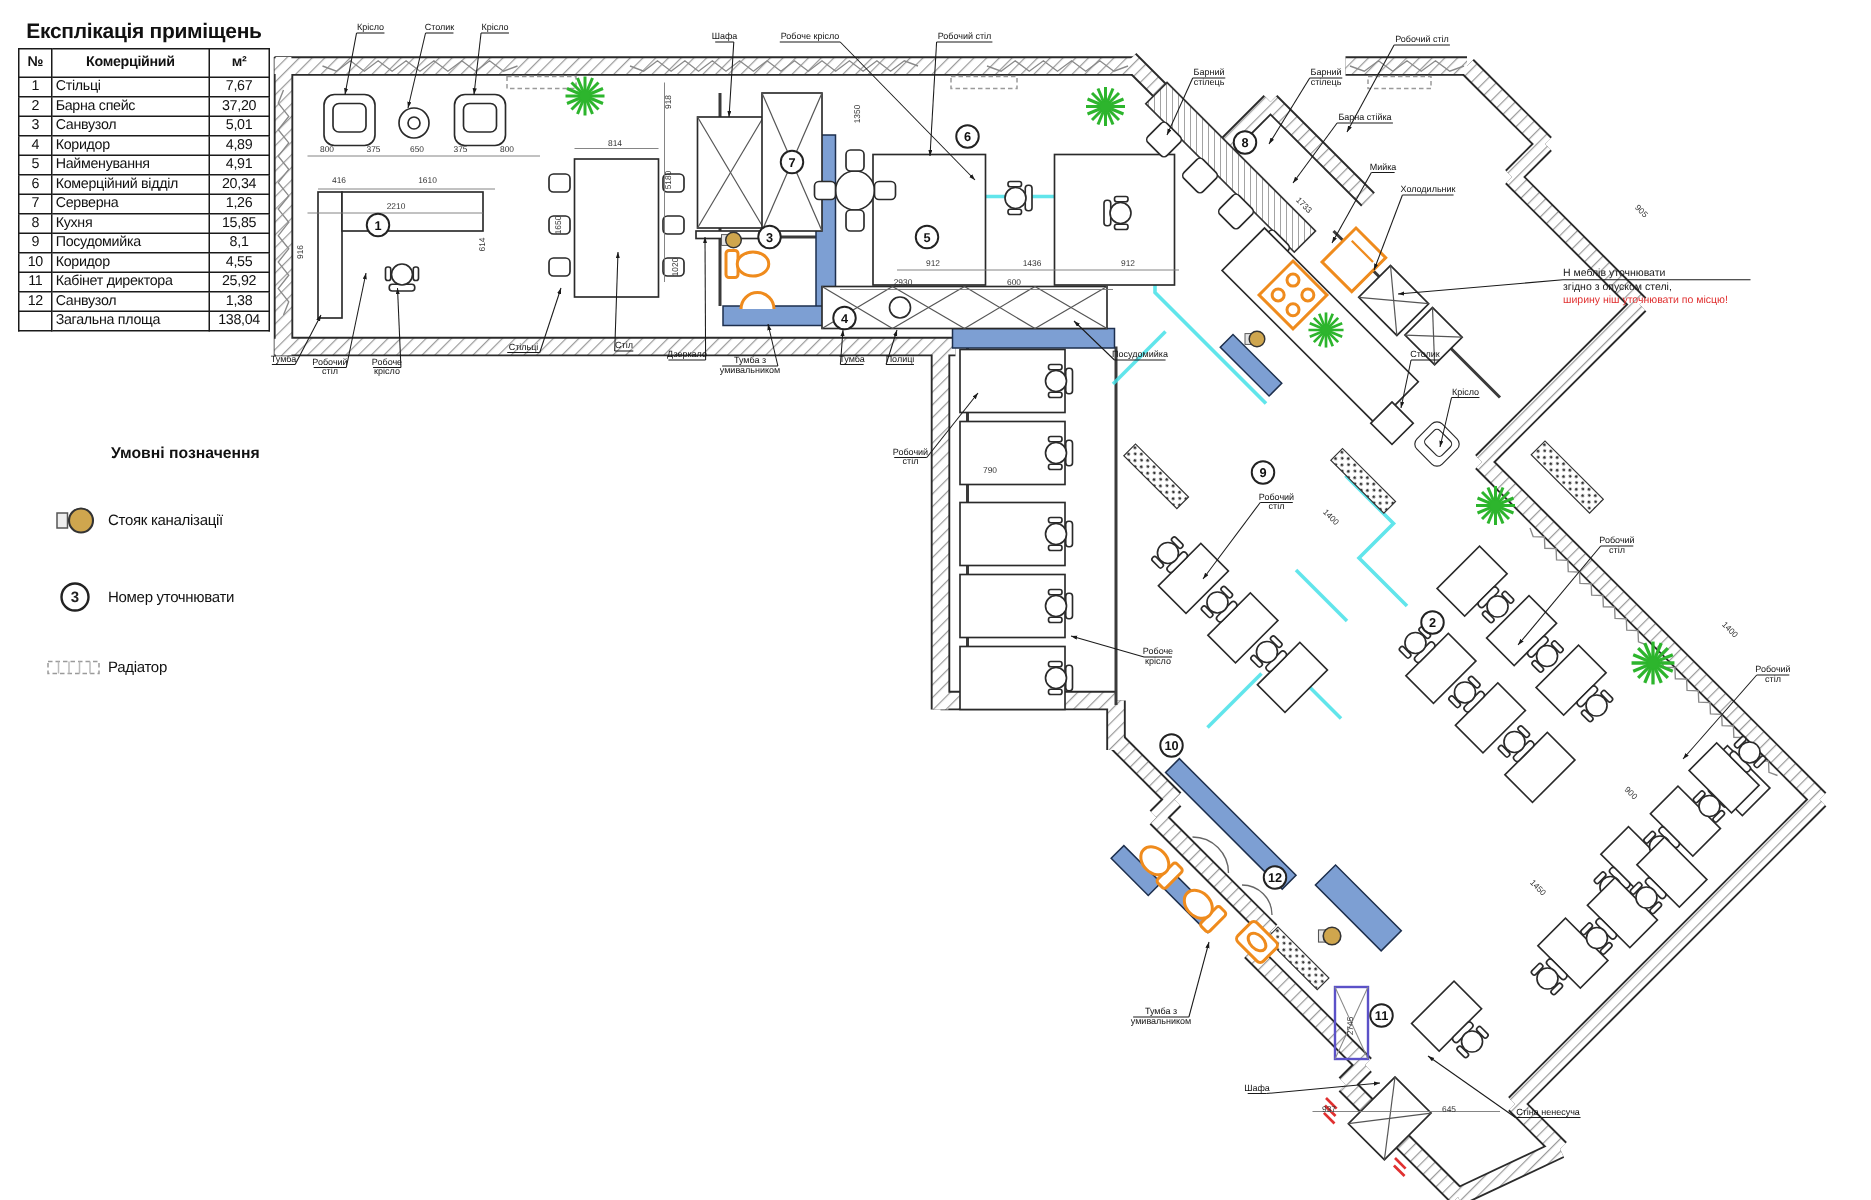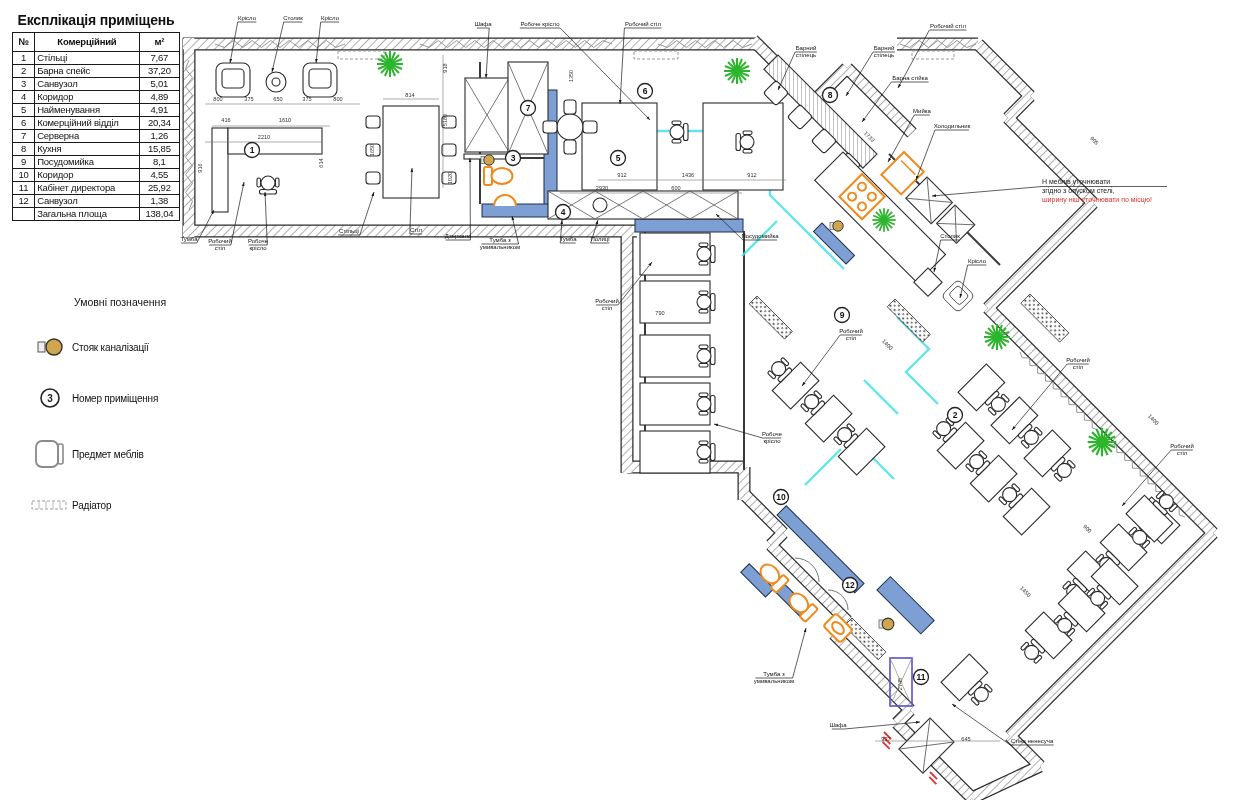--- a/index.html
+++ b/index.html
@@ -8,21 +8,21 @@
   
   #expl{position:absolute;left:12px;top:8px;width:168px;}
   #expl .ttl{font-size:14px;font-weight:bold;text-align:center;margin:4px 0 4px 0;letter-spacing:-.2px;color:#111;}
   #expl table{border-collapse:collapse;width:100%;table-layout:fixed;}
   #expl th,#expl td{border:1.4px solid #1a1a1a;font-size:9.5px;color:#111;padding:1px 2px;letter-spacing:-.2px;line-height:1.05;}
   #expl th{font-weight:bold;text-align:center;height:16px;}
   #expl td.c{text-align:center;}
   #expl col.n{width:22px}#expl col.nm{width:104px}#expl col.ar{width:40px}
   
   #lgd{position:absolute;left:28px;top:296px;width:230px;}
-  #lgd .ttl{font-size:10.5px;font-weight:normal;margin:0 0 10px 46px;color:#111;}
+  #lgd .ttl{font-size:10.5px;font-weight:bold;margin:0 0 10px 46px;color:#111;}
   .lrow{display:flex;align-items:center;margin-bottom:11px;margin-top:28px;}
   .lico{width:44px;display:flex;justify-content:center;align-items:center;flex:0 0 44px;}
   .llab{font-size:10px;color:#111;letter-spacing:-.2px;}
   
   #plan{position:absolute;left:0;top:0;}
   .lbl{font-size:6px;fill:#111;}
   .dim{font-size:5.6px;fill:#333;}
   .ldr{stroke:#1a1a1a;stroke-width:.7;fill:none;}
   .dl{stroke:#777;stroke-width:.6;}
   .zz,.wv{fill:none;stroke:#8a8a8a;stroke-width:.9;}
@@ -136,30 +136,21 @@
       </span>
       <span class="llab">Стояк каналізації</span>
     </div>
     <div class="lrow">
       <span class="lico">
         <svg width="32" height="24">
             <circle cx="16" cy="12" r="9" fill="#fff" stroke="#222" stroke-width="1.6"></circle>
             <text x="16" y="15.5" text-anchor="middle" font-size="10" font-weight="bold" fill="#222">3</text>
           </svg>
       </span>
-      <span class="llab">Номер приміщення</span>
-    </div>
-    <div class="lrow">
-      <span class="lico">
-        <svg width="34" height="32">
-            <rect x="3" y="3" width="22" height="26" rx="6" fill="none" stroke="#8a8a8a" stroke-width="1.8"></rect>
-            <rect x="25" y="6" width="5" height="20" rx="2" fill="none" stroke="#8a8a8a" stroke-width="1.6"></rect>
-          </svg>
-      </span>
-      <span class="llab">Предмет меблів</span>
+      <span class="llab">Номер уточнювати</span>
     </div>
     <div class="lrow">
       <span class="lico">
         <svg width="40" height="14">
             <rect x="2" y="3" width="34" height="8" fill="none" stroke="#9a9a9a" stroke-dasharray="3 2"></rect>
             <line x1="9" y1="3" x2="9" y2="11" stroke="#bbb"></line>
             <line x1="16" y1="3" x2="16" y2="11" stroke="#bbb"></line>
             <line x1="23" y1="3" x2="23" y2="11" stroke="#bbb"></line>
             <line x1="30" y1="3" x2="30" y2="11" stroke="#bbb"></line>
           </svg>

